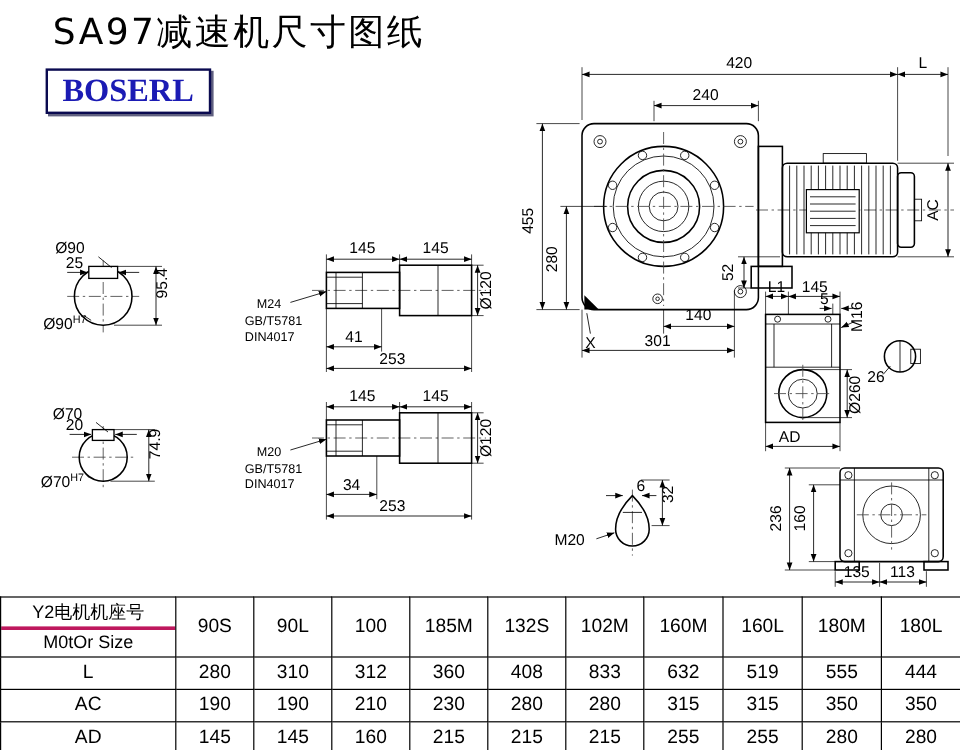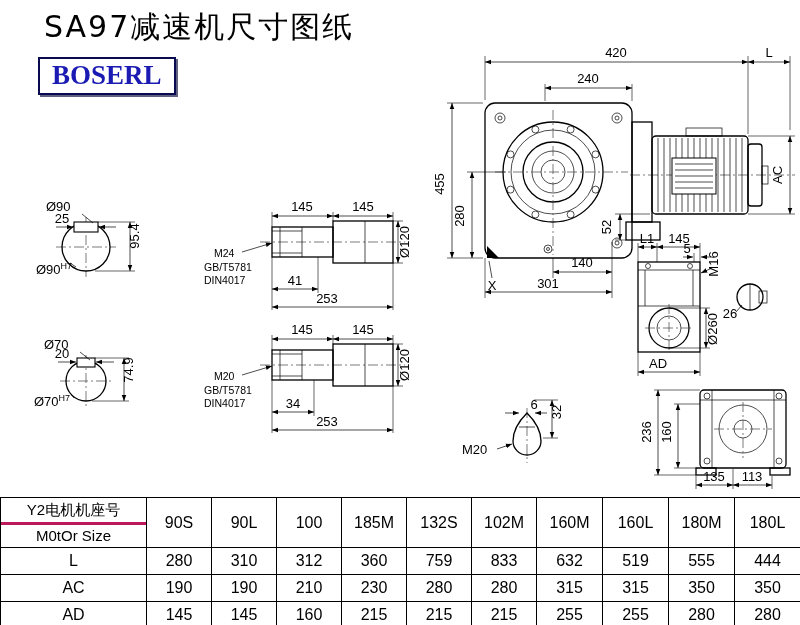--- a/index.html
+++ b/index.html
@@ -361,21 +361,21 @@
       <th>160L</th>
       <th>180M</th>
       <th>180L</th>
     </tr>
     <tr class="row">
       <td>L</td>
       <td>280</td>
       <td>310</td>
       <td>312</td>
       <td>360</td>
-      <td>759</td>
+      <td>408</td>
       <td>833</td>
       <td>632</td>
       <td>519</td>
       <td>555</td>
       <td>444</td>
     </tr>
     <tr class="row">
       <td>AC</td>
       <td>190</td>
       <td>190</td>

